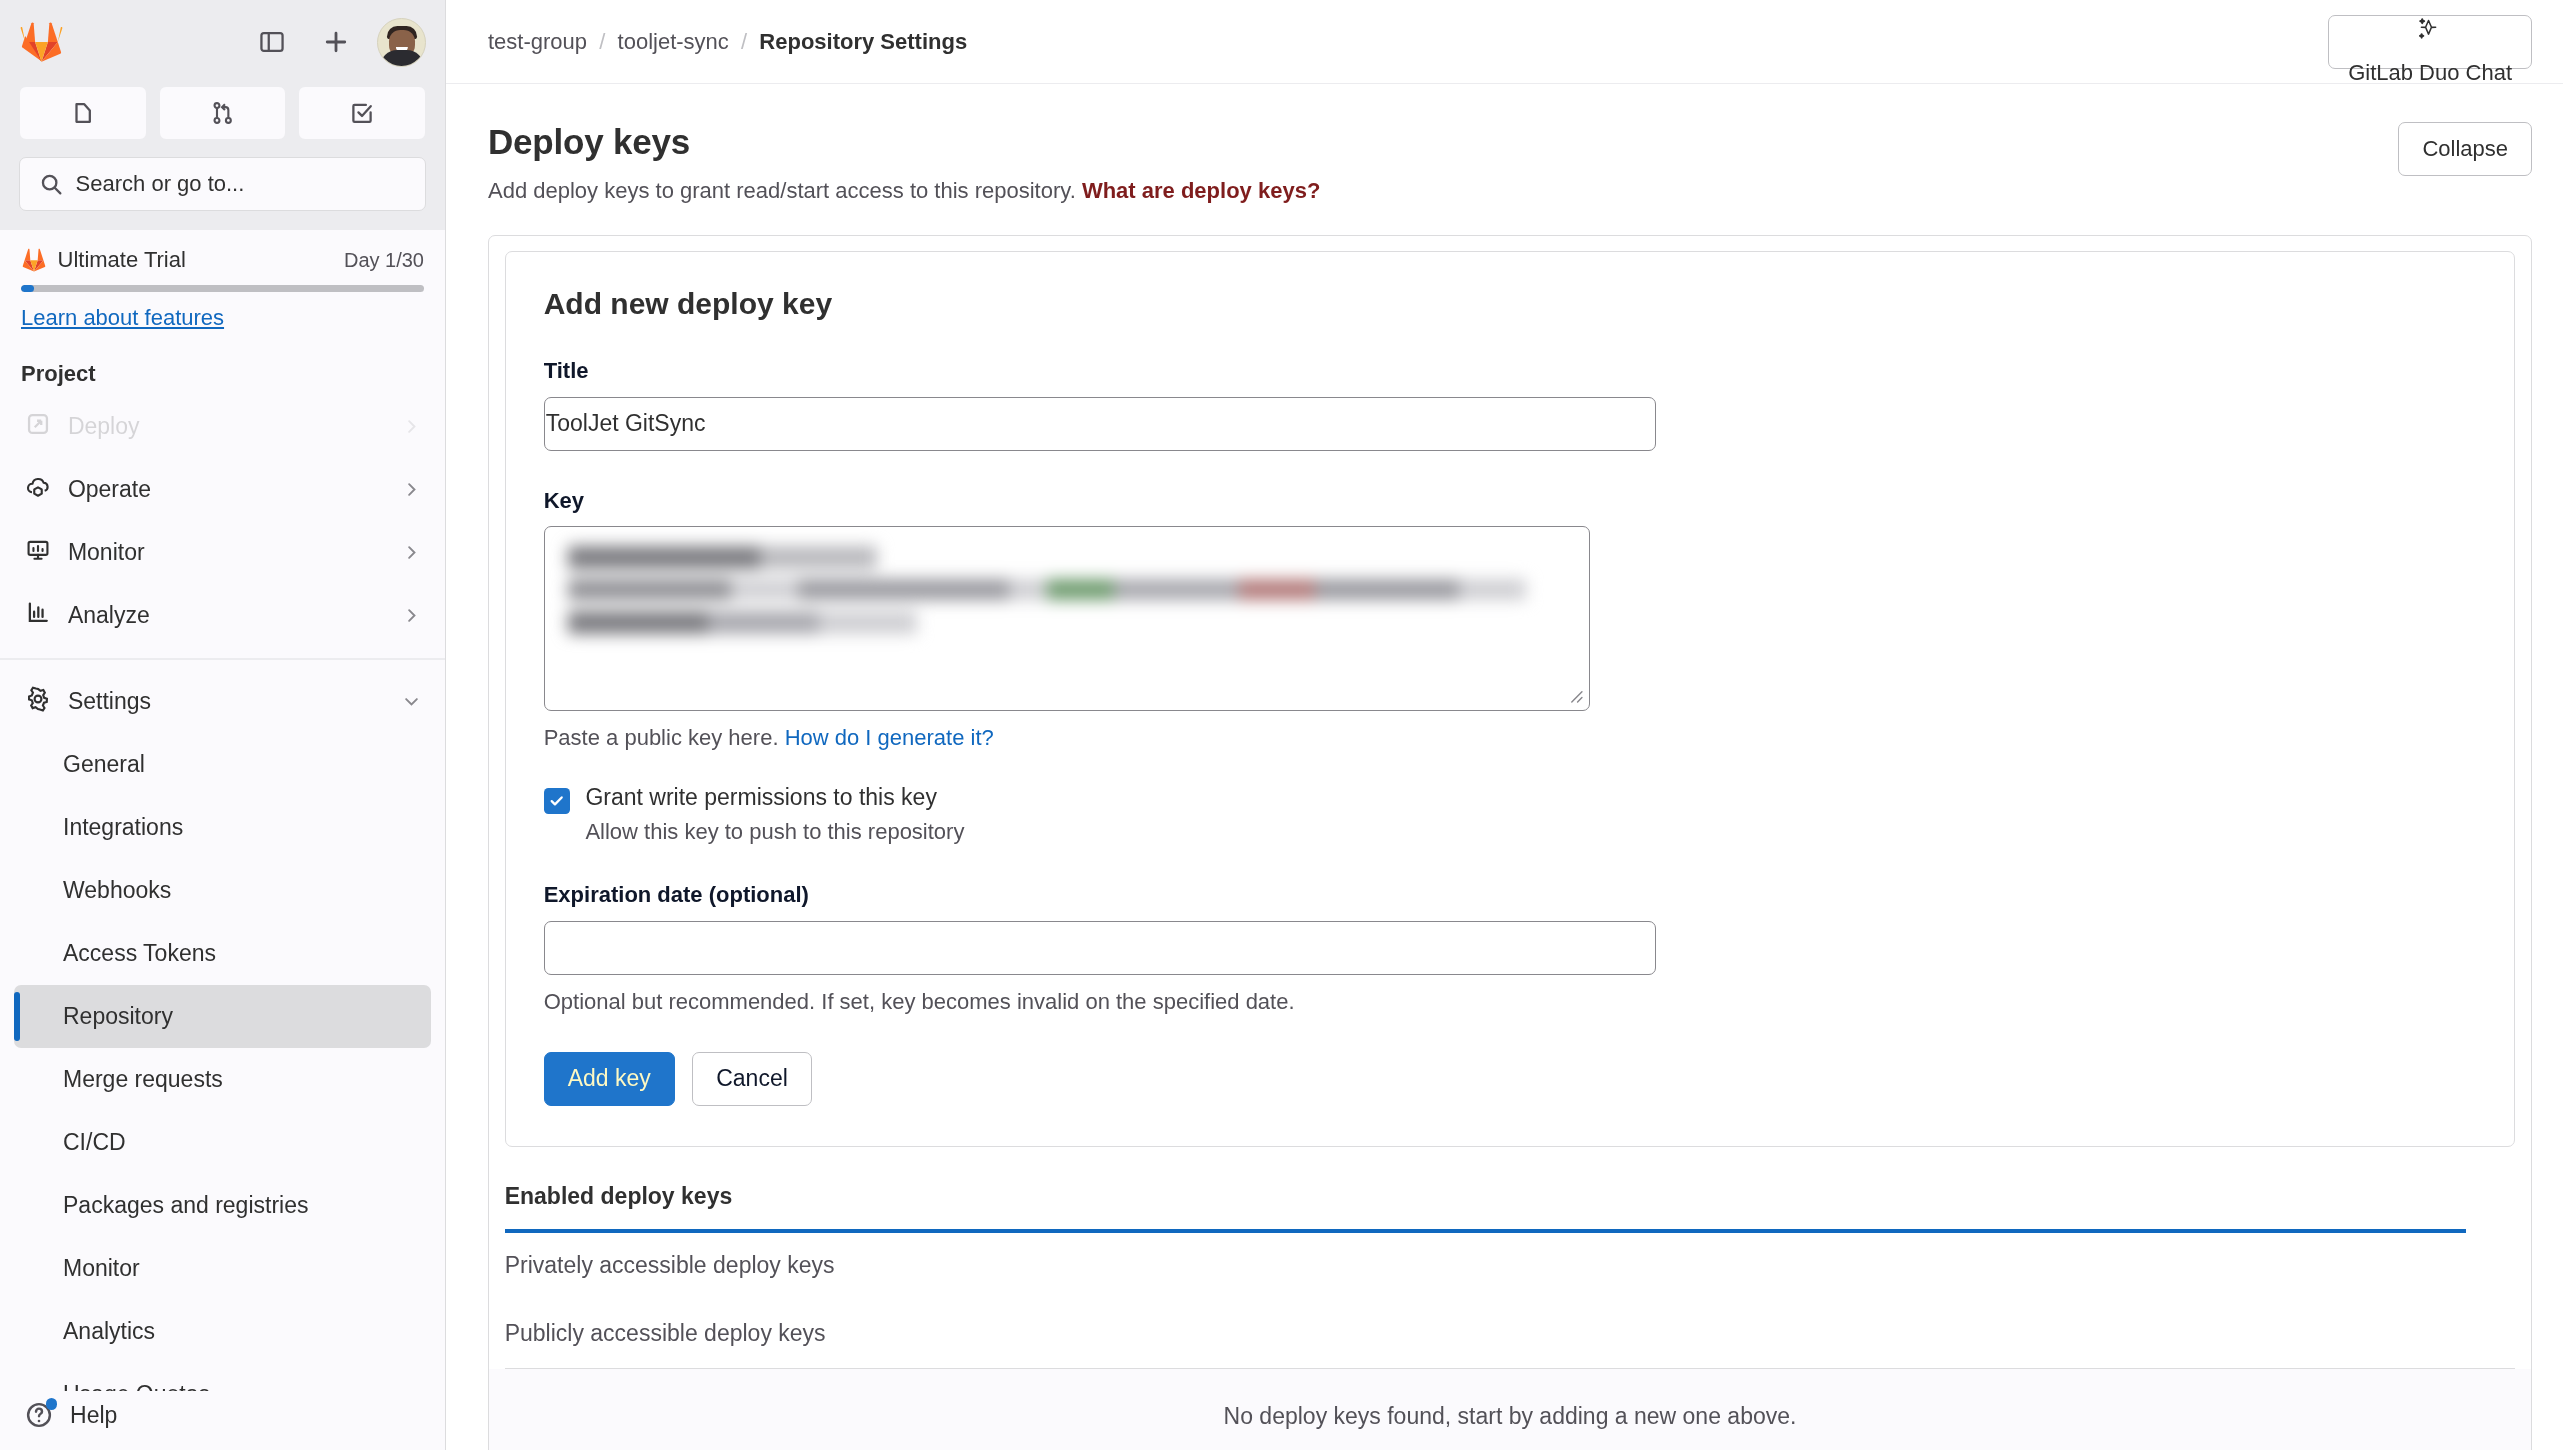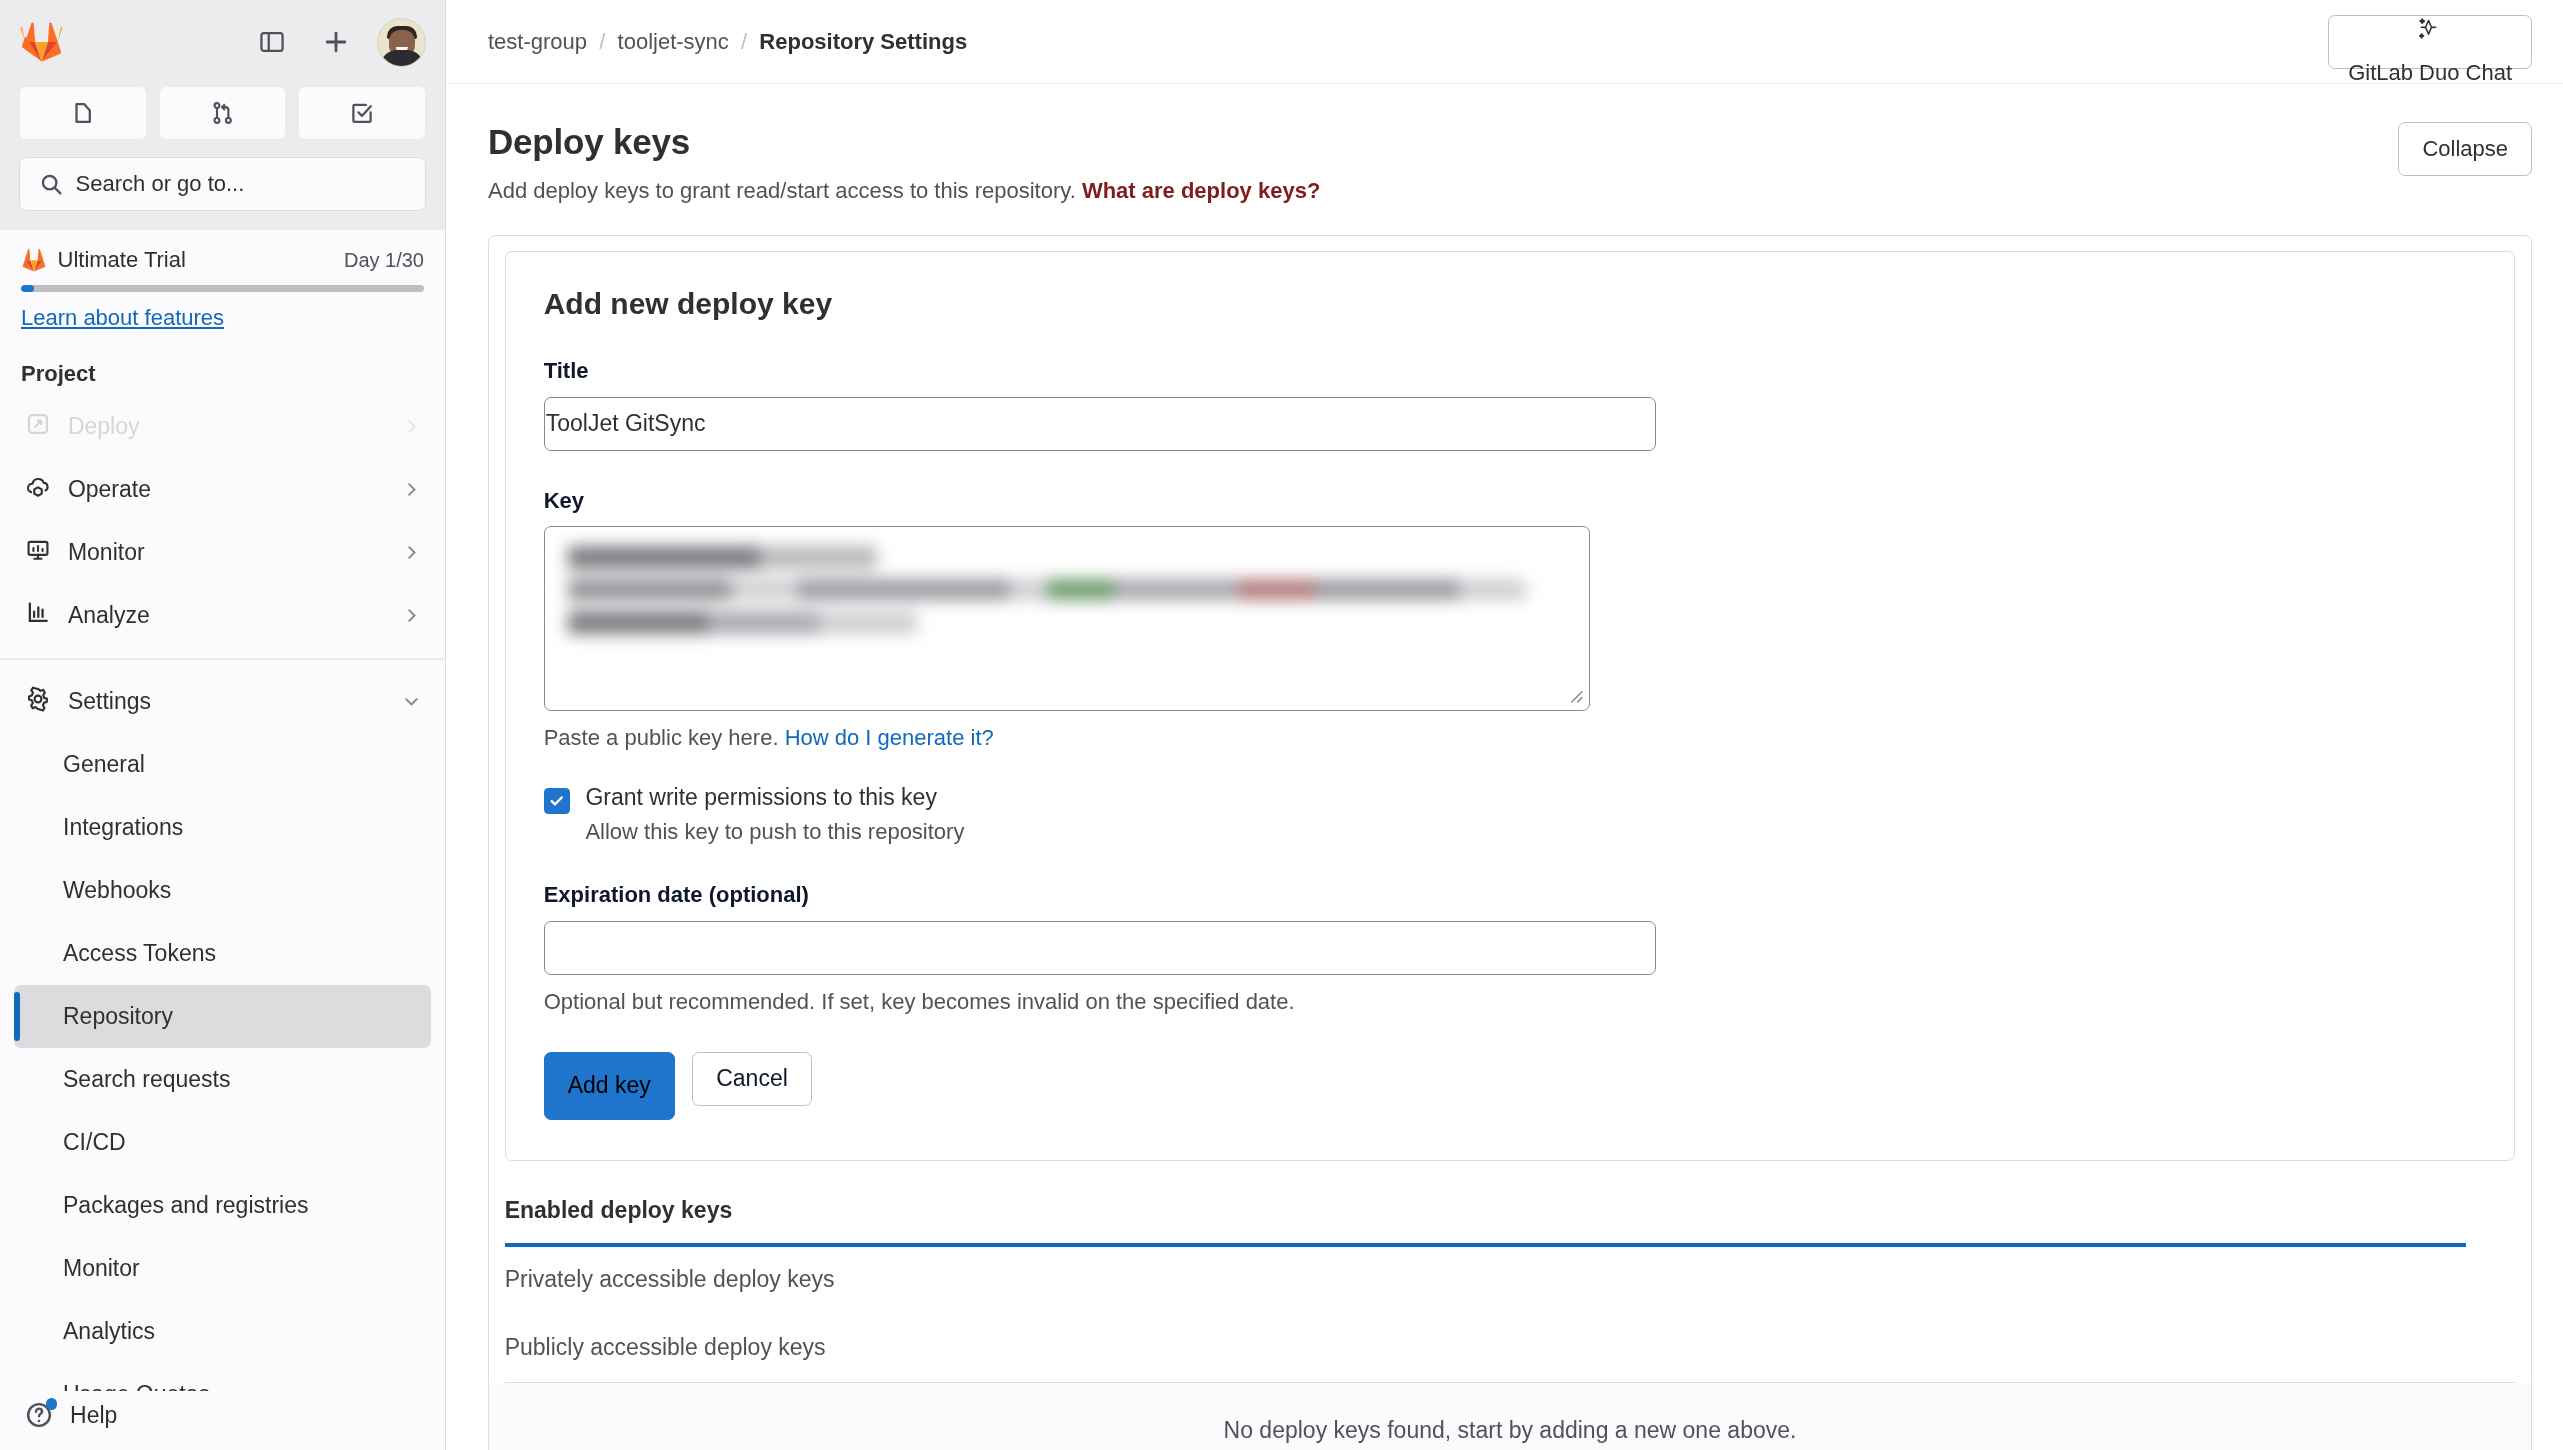--- a/index.html
+++ b/index.html
@@ -182,21 +182,21 @@
   .cbox {
     width: 26px; height: 26px; border-radius: 4.4px; background: #1f75cb;
     display: flex; align-items: center; justify-content: center; margin-top: 4.4px;
     flex: 0 0 26px; cursor: pointer;
   }
   .check-main { font-size: 23px; color: #303030; }
   .check-sub { font-size: 22px; color: #535158; margin-top: 8.7px; }
 
   .btn-row { display: flex; gap: 17.4px; margin-top: 37px; }
   .btn-primary {
-    height: 68px; padding: 0 23px; background: #1f75cb; color: #000000; border: 0.9px solid #1f75cb;
+    height: 54px; padding: 0 23px; background: #1f75cb; color: #fef9c3; border: 0.9px solid #1f75cb;
     border-radius: 7px; font-size: 23px; cursor: pointer; font-family: "Liberation Sans", sans-serif;
   }
   .btn-secondary {
     height: 54px; padding: 0 23px; background: #fff; color: #0f172a; border: 0.9px solid #bfbfc3;
     border-radius: 7px; font-size: 23px; cursor: pointer; font-family: "Liberation Sans", sans-serif;
   }
 
   .tabs { display: flex; gap: 0; border-bottom: 1.7px solid #dcdcde; margin-top: 3.5px; }
   .tab {
     padding: 21px 0 19px 0; margin-right: 49px; font-size: 23px; color: #535158;
@@ -398,21 +398,21 @@
       <div class="nav-sub">
           <span>Webhooks</span>
         </div>
       <div class="nav-sub">
           <span>Access Tokens</span>
         </div>
       <div class="nav-sub active">
           <span>Repository</span>
         </div>
       <div class="nav-sub">
-          <span>Search requests</span>
+          <span>Merge requests</span>
         </div>
       <div class="nav-sub">
           <span>CI/CD</span>
         </div>
       <div class="nav-sub">
           <span>Packages and registries</span>
         </div>
       <div class="nav-sub">
           <span>Monitor</span>
         </div>

